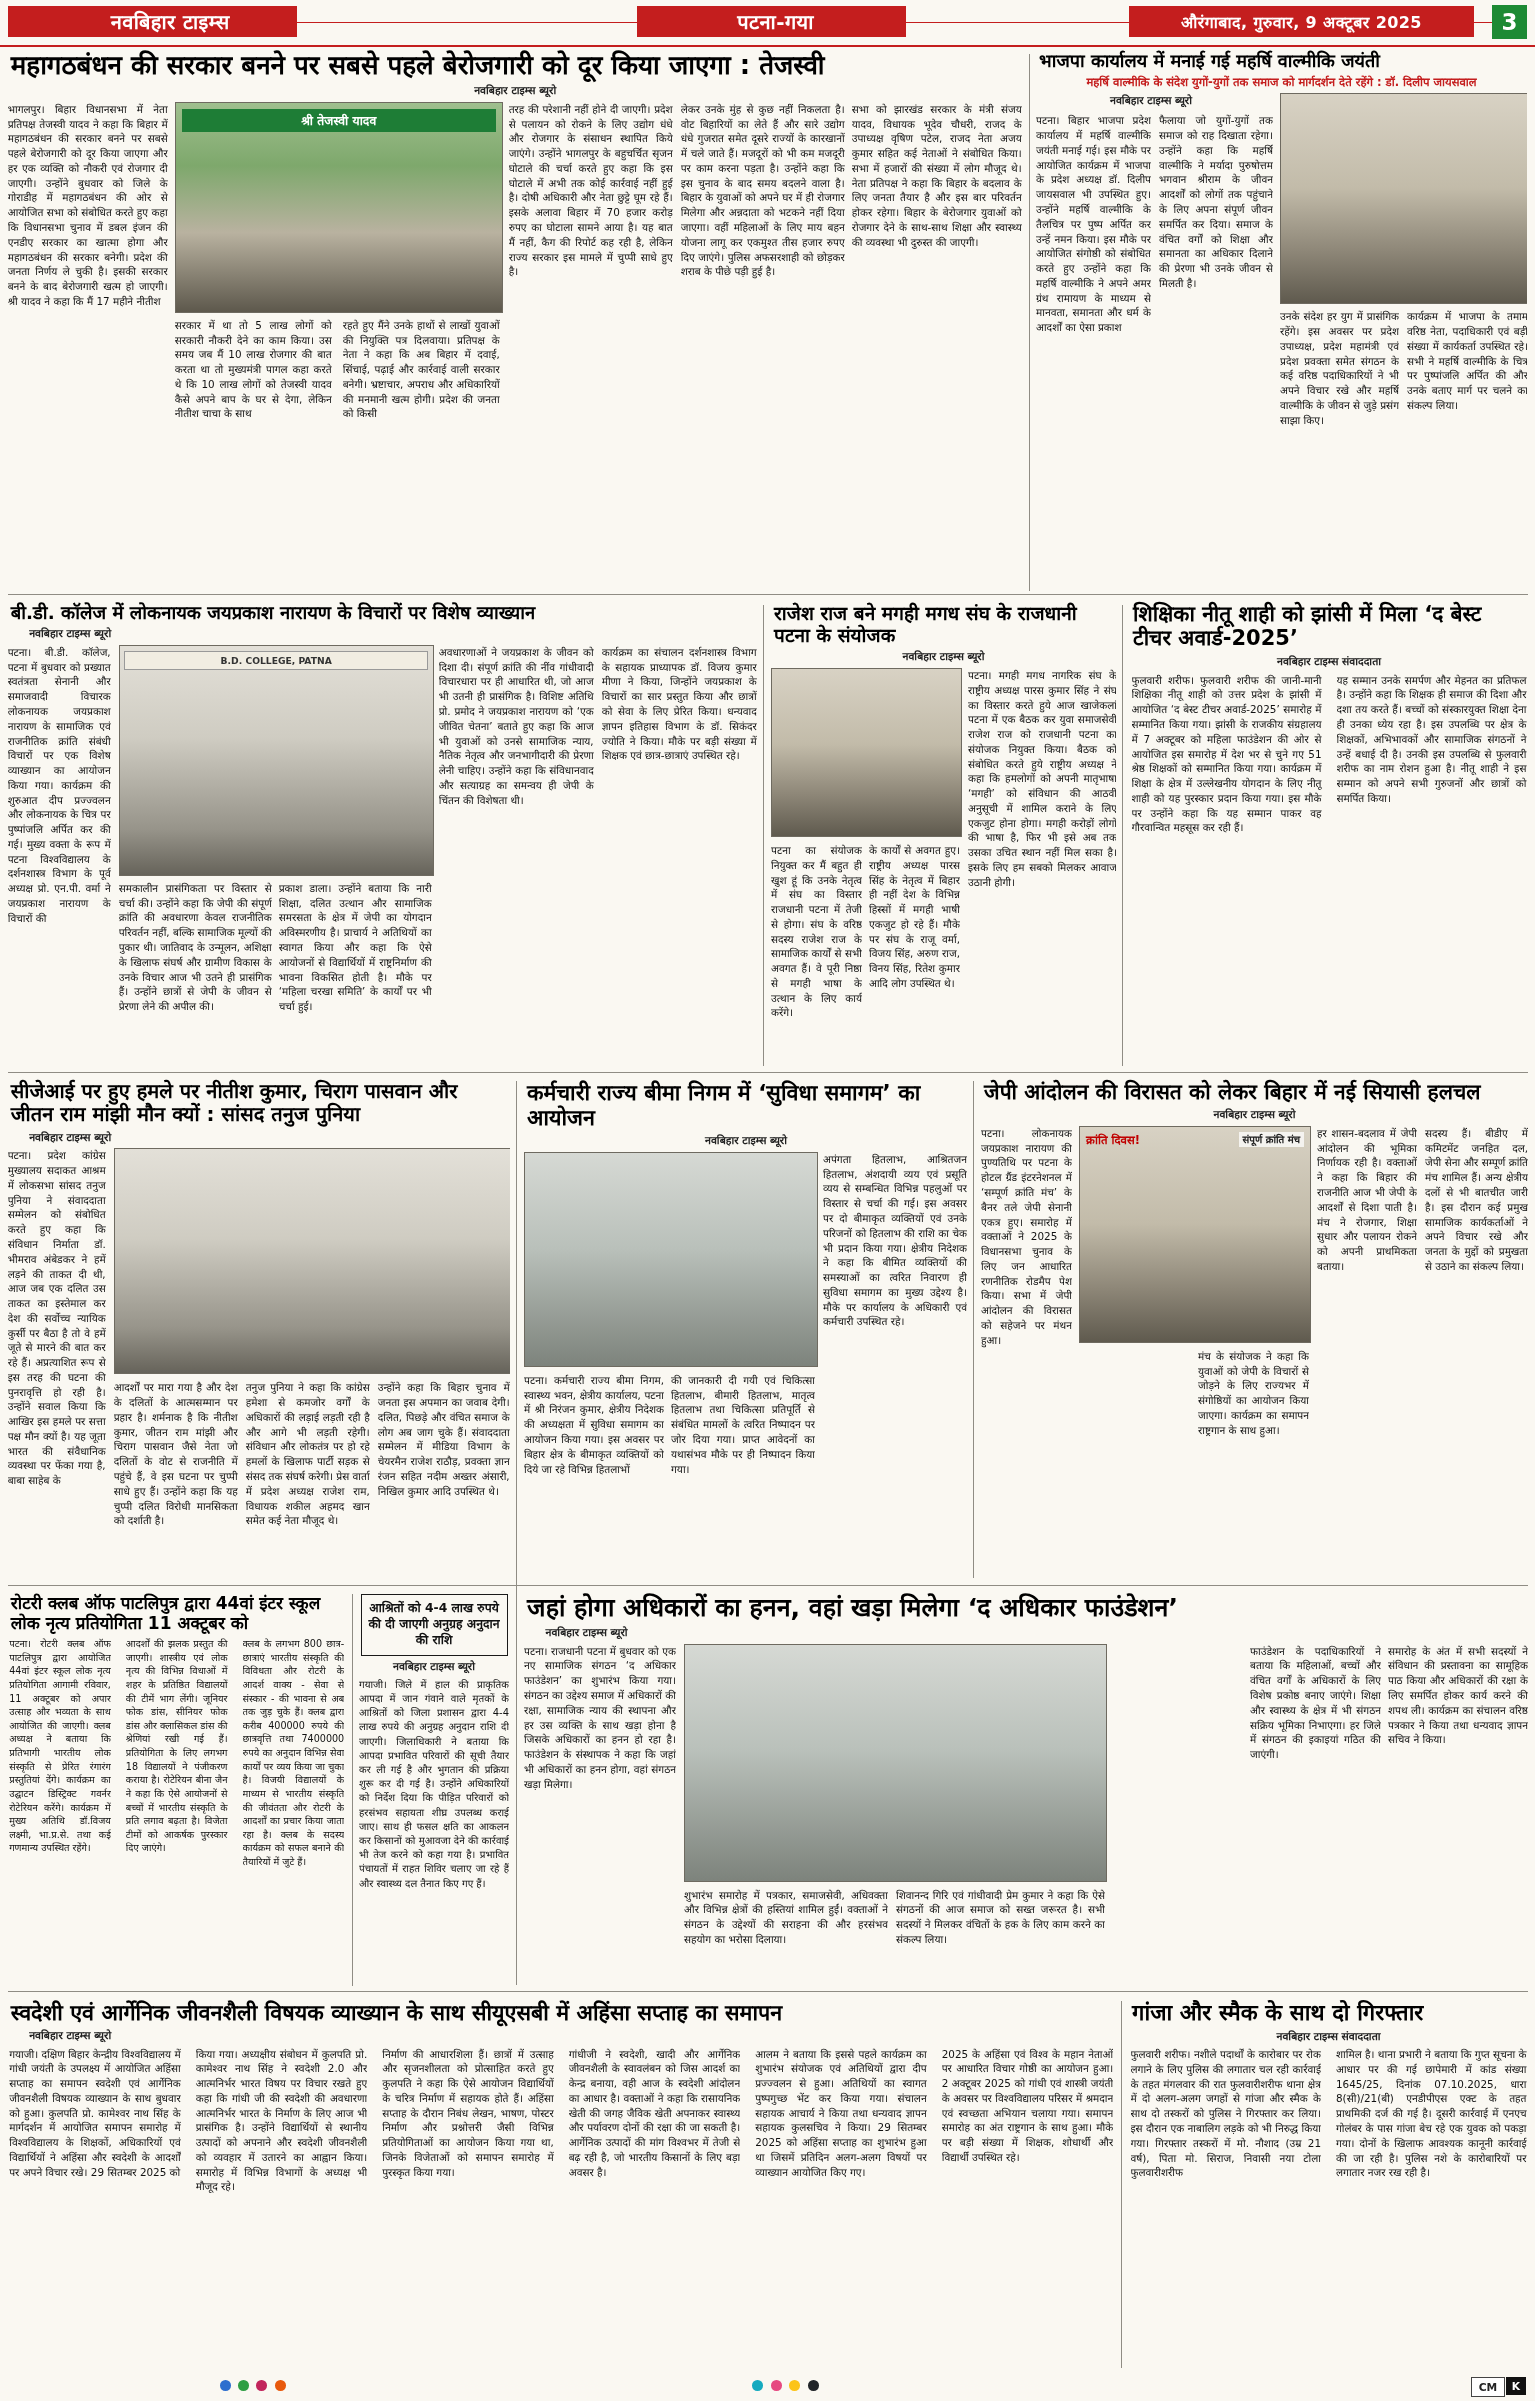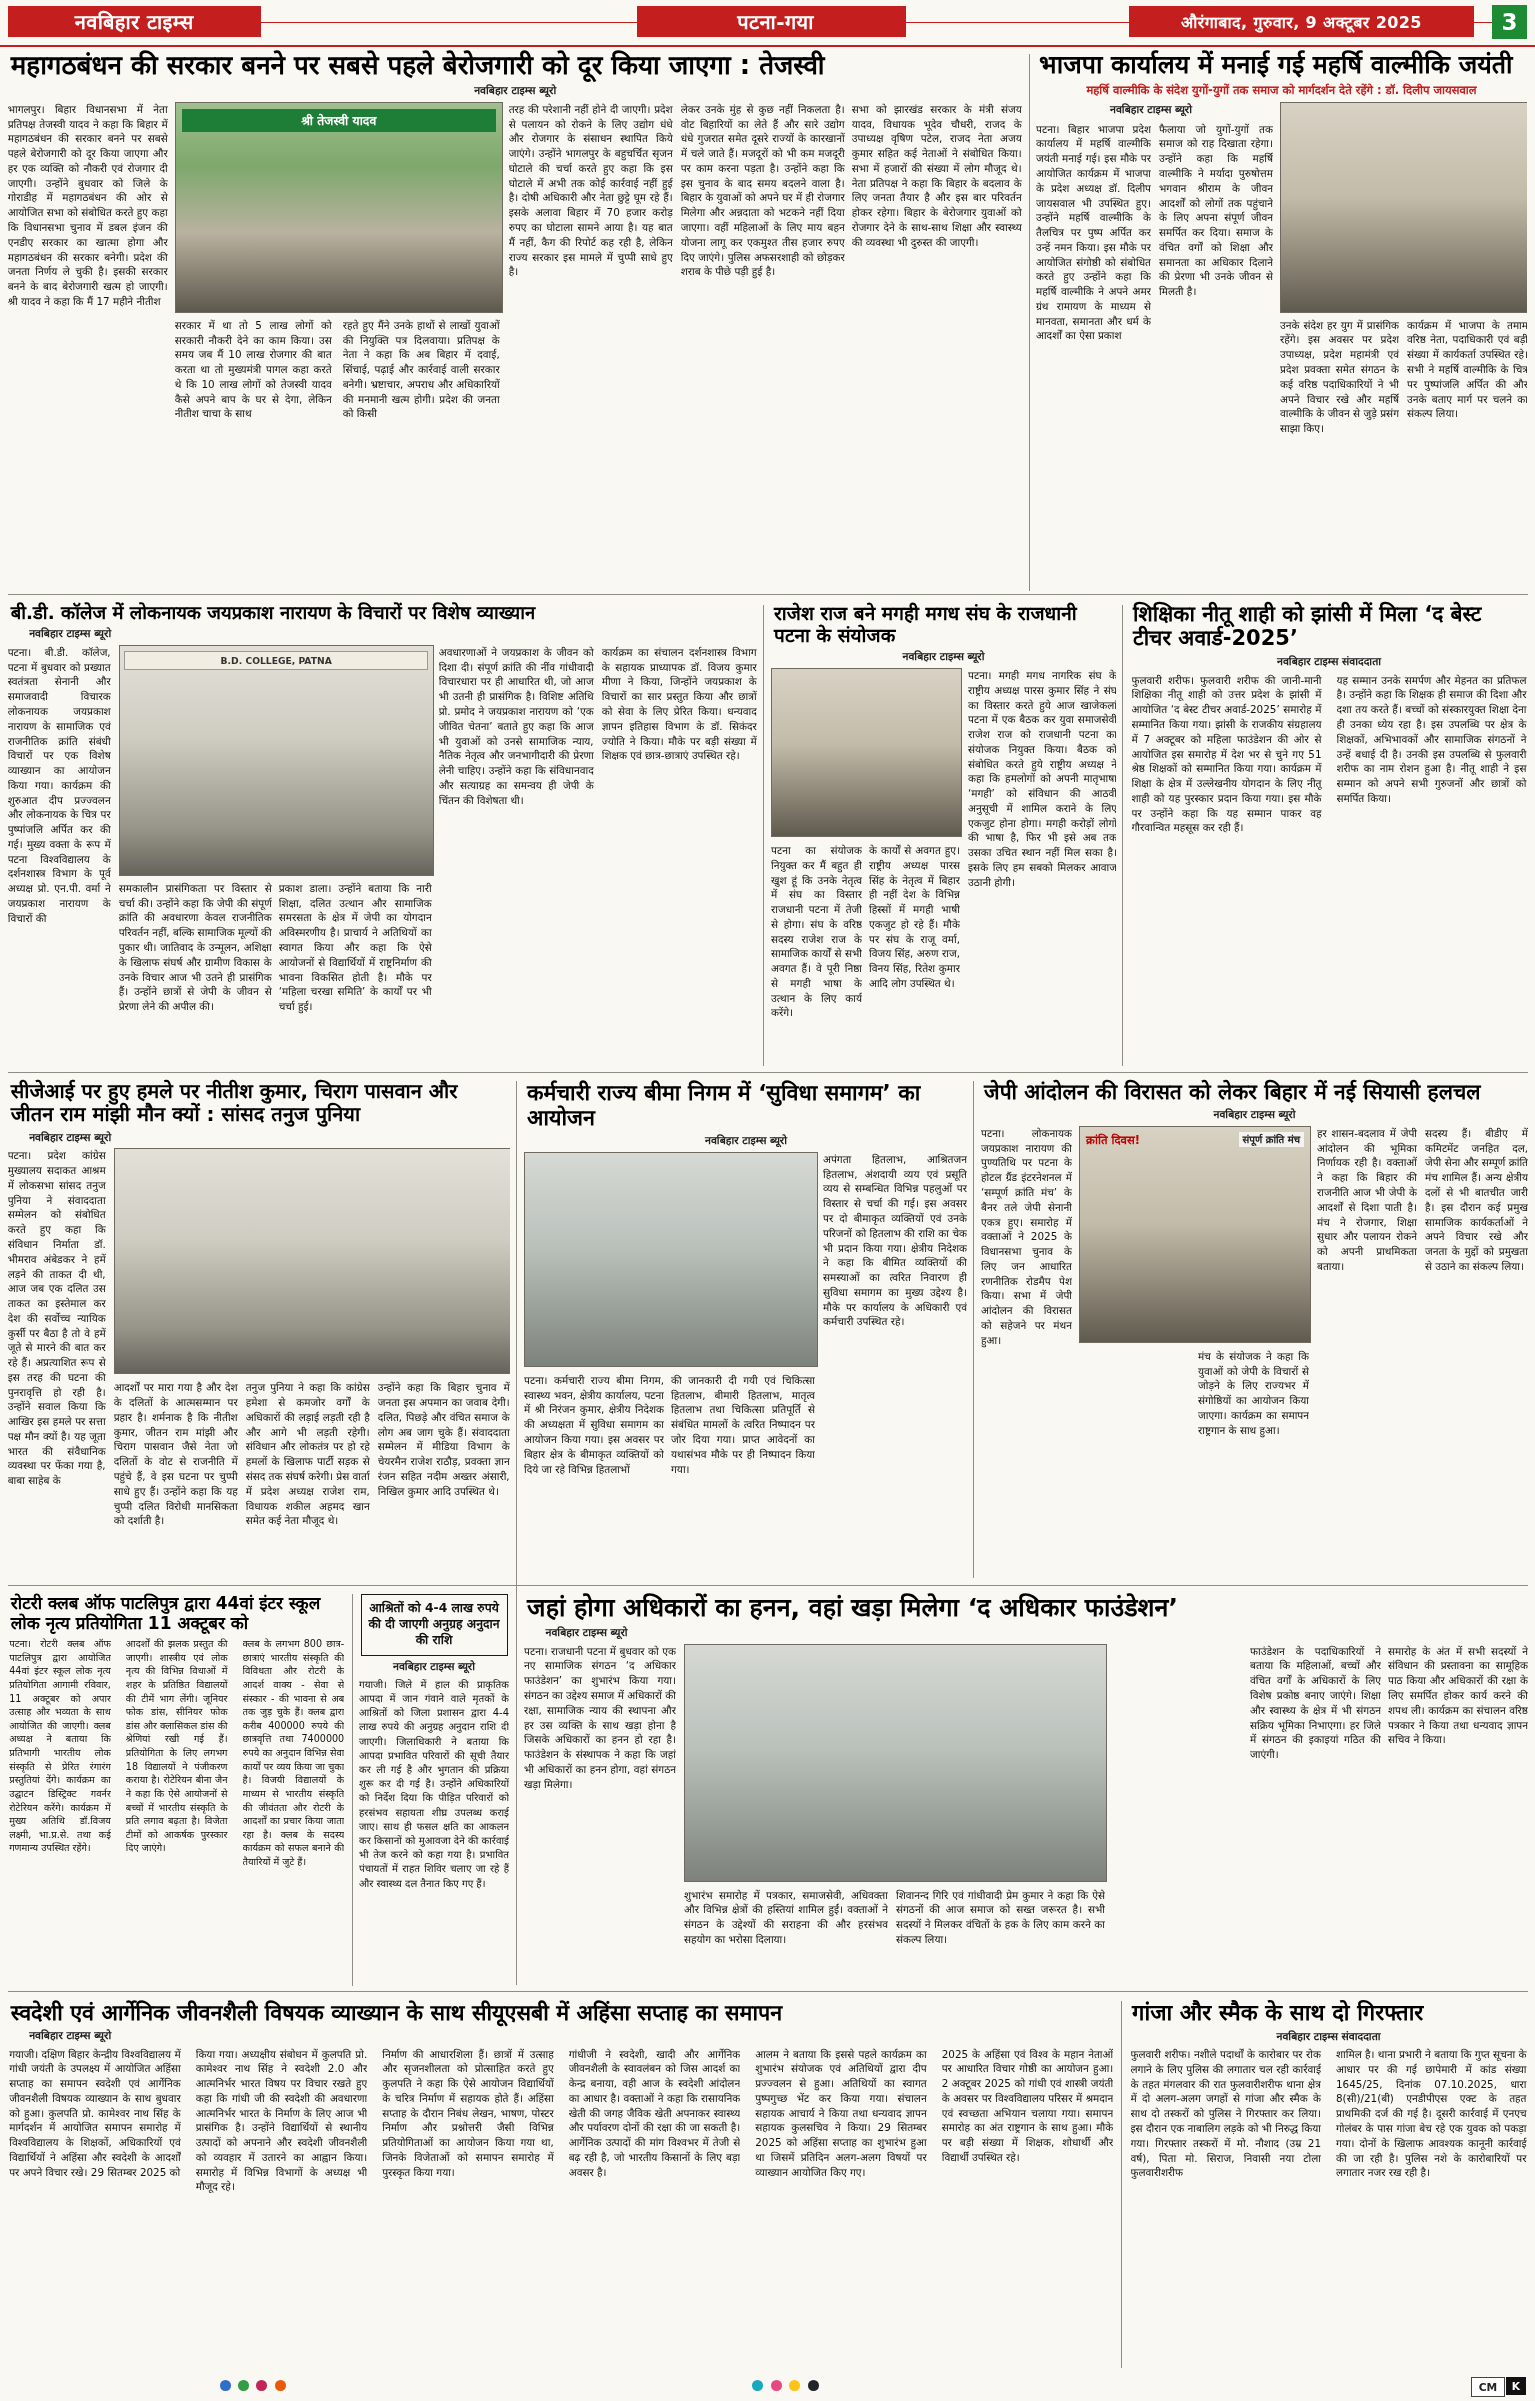--- a/index.html
+++ b/index.html
@@ -48,21 +48,21 @@
            font-weight:bold;font-size:10.7px;display:flex;align-items:center;justify-content:center;}
   .mark-k{position:absolute;width:20px;height:18.4px;background:#111;color:#fff;font-weight:bold;font-size:10.7px;
           display:flex;align-items:center;justify-content:center;}
 </style>
 </head>
 <body>
 
 <div class="page">
 
   <div class="mast-line"></div>
-  <div class="mast-box" style="left:7.7px;width:253px;font-size:20px;">नवबिहार टाइम्स</div>
+  <div class="mast-box" style="left:7.7px;width:253px;font-size:20px;padding-left:36px;">नवबिहार टाइम्स</div>
   <div class="mast-box" style="left:637px;width:261px;font-size:20px;padding-left:8px;">पटना-गया</div>
   <div class="mast-box" style="left:1129px;width:345px;font-size:16px;">औरंगाबाद, गुरुवार, 9 अक्टूबर 2025</div>
   <div class="page-num" style="left:1492px;">3</div>
   <div class="mast-rule"></div>
 
   <div class="sec" style="left:7.7px;top:48px;width:1015px;height:544px;">
     <div class="hl" style="font-size:26px;">महागठबंधन की सरकार बनने पर सबसे पहले बेरोजगारी को दूर किया जाएगा : तेजस्वी</div>
     <div class="by">नवबिहार टाइम्स ब्यूरो</div>
     <div class="body-rel" style="height:470px;">
       <div class="tcol" style="left:0;width:160px;top:0;">भागलपुर। बिहार विधानसभा में नेता प्रतिपक्ष तेजस्वी यादव ने कहा कि बिहार में महागठबंधन की सरकार बनने पर सबसे पहले बेरोजगारी को दूर किया जाएगा और हर एक व्यक्ति को नौकरी एवं रोजगार दी जाएगी। उन्होंने बुधवार को जिले के गोराडीह में महागठबंधन की ओर से आयोजित सभा को संबोधित करते हुए कहा कि विधानसभा चुनाव में डबल इंजन की एनडीए सरकार का खात्मा होगा और महागठबंधन की सरकार बनेगी। प्रदेश की जनता निर्णय ले चुकी है। इसकी सरकार बनने के बाद बेरोजगारी खत्म हो जाएगी। श्री यादव ने कहा कि मैं 17 महीने नीतीश</div>
@@ -71,21 +71,21 @@
       </div>
       <div class="tcol" style="left:167px;width:157px;top:216px;">सरकार में था तो 5 लाख लोगों को सरकारी नौकरी देने का काम किया। उस समय जब मैं 10 लाख रोजगार की बात करता था तो मुख्यमंत्री पागल कहा करते थे कि 10 लाख लोगों को तेजस्वी यादव कैसे अपने बाप के घर से देगा, लेकिन नीतीश चाचा के साथ</div>
       <div class="tcol" style="left:335px;width:157px;top:216px;">रहते हुए मैंने उनके हाथों से लाखों युवाओं की नियुक्ति पत्र दिलवाया। प्रतिपक्ष के नेता ने कहा कि अब बिहार में दवाई, सिंचाई, पढ़ाई और कार्रवाई वाली सरकार बनेगी। भ्रष्टाचार, अपराध और अधिकारियों की मनमानी खत्म होगी। प्रदेश की जनता को किसी</div>
       <div class="tcol" style="left:501px;width:164px;top:0;">तरह की परेशानी नहीं होने दी जाएगी। प्रदेश से पलायन को रोकने के लिए उद्योग धंधे और रोजगार के संसाधन स्थापित किये जाएंगे। उन्होंने भागलपुर के बहुचर्चित सृजन घोटाले की चर्चा करते हुए कहा कि इस घोटाले में अभी तक कोई कार्रवाई नहीं हुई है। दोषी अधिकारी और नेता छुट्टे घूम रहे हैं। इसके अलावा बिहार में 70 हजार करोड़ रुपए का घोटाला सामने आया है। यह बात मैं नहीं, कैग की रिपोर्ट कह रही है, लेकिन राज्य सरकार इस मामले में चुप्पी साधे हुए है।</div>
       <div class="tcol" style="left:673px;width:164px;top:0;">लेकर उनके मुंह से कुछ नहीं निकलता है। वोट बिहारियों का लेते हैं और सारे उद्योग धंधे गुजरात समेत दूसरे राज्यों के कारखानों में चले जाते हैं। मजदूरों को भी कम मजदूरी पर काम करना पड़ता है। उन्होंने कहा कि इस चुनाव के बाद समय बदलने वाला है। बिहार के युवाओं को अपने घर में ही रोजगार मिलेगा और अन्नदाता को भटकने नहीं दिया जाएगा। वहीं महिलाओं के लिए माय बहन योजना लागू कर एकमुश्त तीस हजार रुपए दिए जाएंगे। पुलिस अफसरशाही को छोड़कर शराब के पीछे पड़ी हुई है।</div>
       <div class="tcol" style="left:844px;width:170px;top:0;">सभा को झारखंड सरकार के मंत्री संजय यादव, विधायक भूदेव चौधरी, राजद के उपाध्यक्ष वृषिण पटेल, राजद नेता अजय कुमार सहित कई नेताओं ने संबोधित किया। सभा में हजारों की संख्या में लोग मौजूद थे। नेता प्रतिपक्ष ने कहा कि बिहार के बदलाव के लिए जनता तैयार है और इस बार परिवर्तन होकर रहेगा। बिहार के बेरोजगार युवाओं को रोजगार देने के साथ-साथ शिक्षा और स्वास्थ्य की व्यवस्था भी दुरुस्त की जाएगी।</div>
     </div>
   </div>
 
   <div class="sec" style="left:1036px;top:48px;width:491px;height:544px;">
-    <div class="hl" style="font-size:25px;">भाजपा कार्यालय में मनाई गई महर्षि वाल्मीकि जयंती</div>
+    <div class="hl" style="font-size:18px;">भाजपा कार्यालय में मनाई गई महर्षि वाल्मीकि जयंती</div>
     <div class="subhead">महर्षि वाल्मीकि के संदेश युगों-युगों तक समाज को मार्गदर्शन देते रहेंगे : डॉ. दिलीप जायसवाल</div>
     <div class="body-rel" style="height:449px;margin-top:4.6px;">
       <div class="by" style="position:absolute;left:0;top:0;width:230px;margin:0;">नवबिहार टाइम्स ब्यूरो</div>
       <div class="photo ph-warm" style="left:244px;top:0;width:247px;height:209px;"></div>
       <div class="tcol" style="left:0;width:115px;top:20px;">पटना। बिहार भाजपा प्रदेश कार्यालय में महर्षि वाल्मीकि जयंती मनाई गई। इस मौके पर आयोजित कार्यक्रम में भाजपा के प्रदेश अध्यक्ष डॉ. दिलीप जायसवाल भी उपस्थित हुए। उन्होंने महर्षि वाल्मीकि के तैलचित्र पर पुष्प अर्पित कर उन्हें नमन किया। इस मौके पर आयोजित संगोष्ठी को संबोधित करते हुए उन्होंने कहा कि महर्षि वाल्मीकि ने अपने अमर ग्रंथ रामायण के माध्यम से मानवता, समानता और धर्म के आदर्शों का ऐसा प्रकाश</div>
       <div class="tcol" style="left:123px;width:114px;top:20px;">फैलाया जो युगों-युगों तक समाज को राह दिखाता रहेगा। उन्होंने कहा कि महर्षि वाल्मीकि ने मर्यादा पुरुषोत्तम भगवान श्रीराम के जीवन आदर्शों को लोगों तक पहुंचाने के लिए अपना संपूर्ण जीवन समर्पित कर दिया। समाज के वंचित वर्गों को शिक्षा और समानता का अधिकार दिलाने की प्रेरणा भी उनके जीवन से मिलती है।</div>
       <div class="tcol" style="left:244px;width:119px;top:216px;">उनके संदेश हर युग में प्रासंगिक रहेंगे। इस अवसर पर प्रदेश उपाध्यक्ष, प्रदेश महामंत्री एवं प्रदेश प्रवक्ता समेत संगठन के कई वरिष्ठ पदाधिकारियों ने भी अपने विचार रखे और महर्षि वाल्मीकि के जीवन से जुड़े प्रसंग साझा किए।</div>
       <div class="tcol" style="left:371px;width:121px;top:216px;">कार्यक्रम में भाजपा के तमाम वरिष्ठ नेता, पदाधिकारी एवं बड़ी संख्या में कार्यकर्ता उपस्थित रहे। सभी ने महर्षि वाल्मीकि के चित्र पर पुष्पांजलि अर्पित की और उनके बताए मार्ग पर चलने का संकल्प लिया।</div>
     </div>
   </div>

